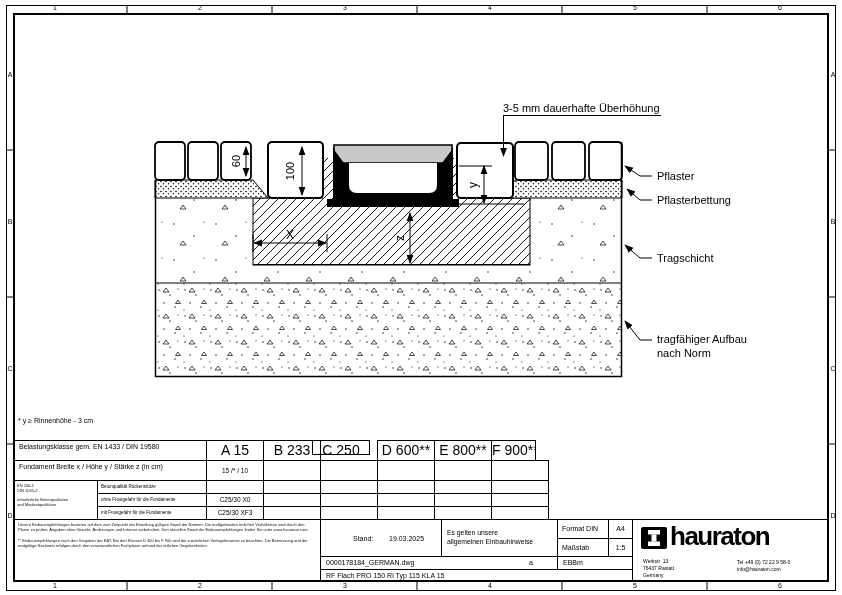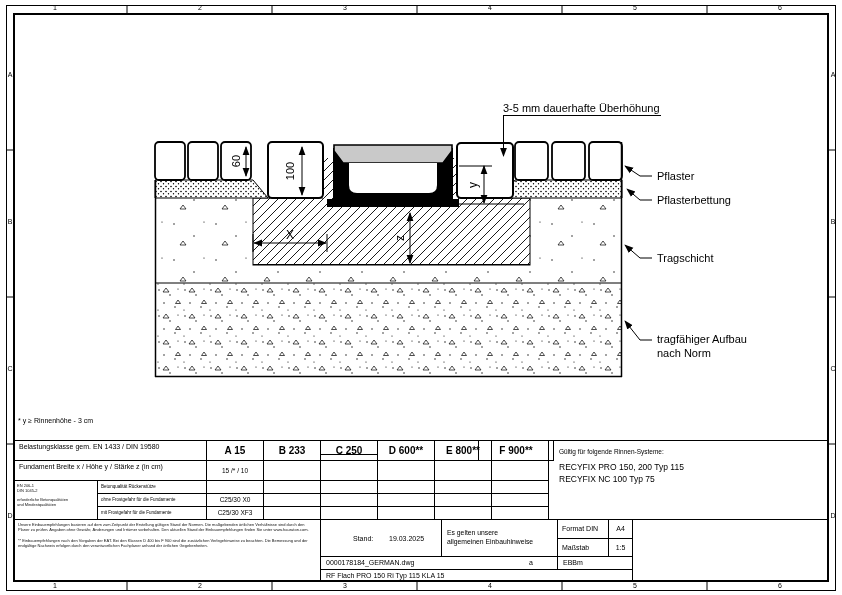--- a/index.html
+++ b/index.html
@@ -3,21 +3,21 @@
 <meta charset="utf-8">
 <style>
   html,body{margin:0;padding:0;background:#e8e8e8;}
   .page{position:relative;width:842px;height:595px;background:#fff;overflow:hidden;
         font-family:"Liberation Sans",sans-serif;color:#000;}
   .layer{position:absolute;left:0;top:0;}
   .cell{position:absolute;box-sizing:border-box;border:1px solid #000;font-size:7px;
         overflow:hidden;white-space:nowrap;}
   .cell.center{text-align:center;}
   .lbl{padding:2px 0 0 4px;}
-  .cls{font-size:10px;line-height:19px;font-weight:bold;}
+  .cls{font-size:14px;line-height:19px;}
   .tiny{font-size:4px;line-height:5px;white-space:normal;color:#111;}
   .mini{font-size:4.5px;line-height:12px;padding-left:3px;}
   .val{font-size:6.5px;line-height:12px;}
   .frameLabel{position:absolute;font-size:7px;color:#000;width:14px;text-align:center;}
   .title{position:absolute;left:30px;top:22px;font-size:11.5px;line-height:16px;}
   .footnote{position:absolute;left:18px;top:417px;font-size:7px;}
   svg text{font-family:"Liberation Sans",sans-serif;fill:#000;}
 </style>
 </head>
 <body>
@@ -156,24 +156,24 @@
     <text x="657" y="262" font-size="11">Tragschicht</text>
     <text x="657" y="343" font-size="11">tragfähiger Aufbau</text>
     <text x="657" y="357" font-size="11">nach Norm</text>
   </svg>
 
   <div class="footnote">* y ≥ Rinnenhöhe - 3 cm</div>
 
   <div class="cell lbl" style="left:14px;top:440px;width:193px;height:21px">Belastungsklasse gem. EN 1433 / DIN 19580</div>
   <div class="cell center cls" style="left:206px;top:440px;width:58px;height:21px">A 15</div>
   <div class="cell center cls" style="left:263px;top:440px;width:58px;height:21px">B 233</div>
-  <div class="cell center cls" style="left:320px;top:440px;width:58px;height:15px">C 250</div>
+  <div class="cell center cls" style="left:312px;top:440px;width:58px;height:15px">C 250</div>
   <div class="cell center cls" style="left:377px;top:440px;width:58px;height:21px">D 600**</div>
   <div class="cell center cls" style="left:434px;top:440px;width:58px;height:21px">E 800**</div>
-  <div class="cell center cls" style="left:478px;top:440px;width:76px;height:21px">F 900**</div>
+  <div class="cell center cls" style="left:491px;top:440px;width:45px;height:21px">F 900**</div>
 
   <div class="cell lbl" style="left:14px;top:460px;width:193px;height:21px">Fundament Breite x / Höhe y / Stärke z (in cm)</div>
   <div class="cell center val" style="left:206px;top:460px;width:58px;height:21px;line-height:19px">15 /* / 10</div>
   <div class="cell" style="left:263px;top:460px;width:58px;height:21px"></div>
   <div class="cell" style="left:320px;top:460px;width:58px;height:21px"></div>
   <div class="cell" style="left:377px;top:460px;width:58px;height:21px"></div>
   <div class="cell" style="left:434px;top:460px;width:58px;height:21px"></div>
   <div class="cell" style="left:491px;top:460px;width:58px;height:21px"></div>
 
   <div class="cell tiny" style="left:14px;top:480px;width:84px;height:40px;padding:2px 2px">
@@ -197,25 +197,20 @@
   <div class="cell" style="left:320px;top:493px;width:58px;height:14px"></div>
   <div class="cell" style="left:377px;top:493px;width:58px;height:14px"></div>
   <div class="cell" style="left:434px;top:493px;width:58px;height:14px"></div>
   <div class="cell" style="left:491px;top:493px;width:58px;height:14px"></div>
   <div class="cell" style="left:263px;top:506px;width:58px;height:14px"></div>
   <div class="cell" style="left:320px;top:506px;width:58px;height:14px"></div>
   <div class="cell" style="left:377px;top:506px;width:58px;height:14px"></div>
   <div class="cell" style="left:434px;top:506px;width:58px;height:14px"></div>
   <div class="cell" style="left:491px;top:506px;width:58px;height:14px"></div>
 
-  <div class="cell" style="left:548px;top:440px;width:281px;height:80px;white-space:normal">
-    <div style="font-size:6.5px;padding:7px 0 0 10px">Gültig für folgende Rinnen-Systeme:</div>
-    <div style="font-size:8.5px;padding:7px 0 0 10px">RECYFIX PRO 150, 200 Typ 115</div>
-    <div style="font-size:8.5px;padding:2px 0 0 10px">RECYFIX NC 100 Typ 75</div>
-  </div>
 
   <div class="cell tiny" style="left:14px;top:519px;width:307px;height:63px;padding:2px 3px">
     <div>Unsere Einbauempfehlungen basieren auf dem zum Zeitpunkt der Erstellung gültigen Stand der Normen. Die maßgebenden örtlichen Verhältnisse sind durch den Planer zu prüfen. Angaben ohne Gewähr, Änderungen und Irrtümer vorbehalten. Den aktuellen Stand der Einbauempfehlungen finden Sie unter www.hauraton.com.</div>
     <div style="margin-top:6px">** Einbauempfehlungen nach den Vorgaben der EAT. Bei den Klassen D 400 bis F 900 sind die zusätzlichen Verlegehinweise zu beachten. Die Bemessung und der endgültige Nachweis erfolgen durch den verantwortlichen Fachplaner anhand der örtlichen Gegebenheiten.</div>
   </div>
 
   <div class="cell" style="left:320px;top:519px;width:122px;height:38px">
     <span style="position:absolute;left:32px;top:15px">Stand:</span>
     <span style="position:absolute;left:68px;top:15px">19.03.2025</span>
   </div>
@@ -228,14 +223,32 @@
   <div class="cell" style="left:557px;top:538px;width:52px;height:19px;line-height:17px;padding-left:4px">Maßstab</div>
   <div class="cell center" style="left:608px;top:538px;width:25px;height:19px;line-height:17px">1:5</div>
 
   <div class="cell" style="left:320px;top:556px;width:238px;height:14px;line-height:12px">
     <span style="padding-left:5px">0000178184_GERMAN.dwg</span>
     <span style="position:absolute;left:208px">a</span>
   </div>
   <div class="cell" style="left:557px;top:556px;width:76px;height:14px;line-height:12px;padding-left:5px">EBBm</div>
   <div class="cell" style="left:320px;top:569px;width:313px;height:13px;line-height:11px;padding-left:5px">RF Flach PRO 150 Ri Typ 115 KLA 15</div>
 
+  <div class="cell" style="left:632px;top:519px;width:197px;height:63px">
+    <svg style="position:absolute;left:8px;top:7px" width="26" height="22">
+      <rect width="26" height="22" fill="#000" rx="2"></rect>
+      <rect x="7" y="3" width="12" height="4.5" fill="#fff"></rect>
+      <rect x="7" y="14.5" width="12" height="4.5" fill="#fff"></rect>
+      <rect x="10.5" y="7.5" width="5" height="7" fill="#fff"></rect>
+    </svg>
+    <div style="position:absolute;left:37px;top:1px;font-size:26px;font-weight:bold;letter-spacing:-1.5px">hauraton</div>
+    <div style="position:absolute;left:10px;top:38px;font-size:5px;line-height:7px">
+      <div>Werkstr. 13</div>
+      <div>76437 Rastatt</div>
+      <div>Germany</div>
+    </div>
+    <div style="position:absolute;left:104px;top:39px;font-size:5px;line-height:7px">
+      <div>Tel +49 (0) 72 22 9 58-0</div>
+      <div>info@hauraton.com</div>
+    </div>
+  </div>
 
 </div>
 
 </body></html>

